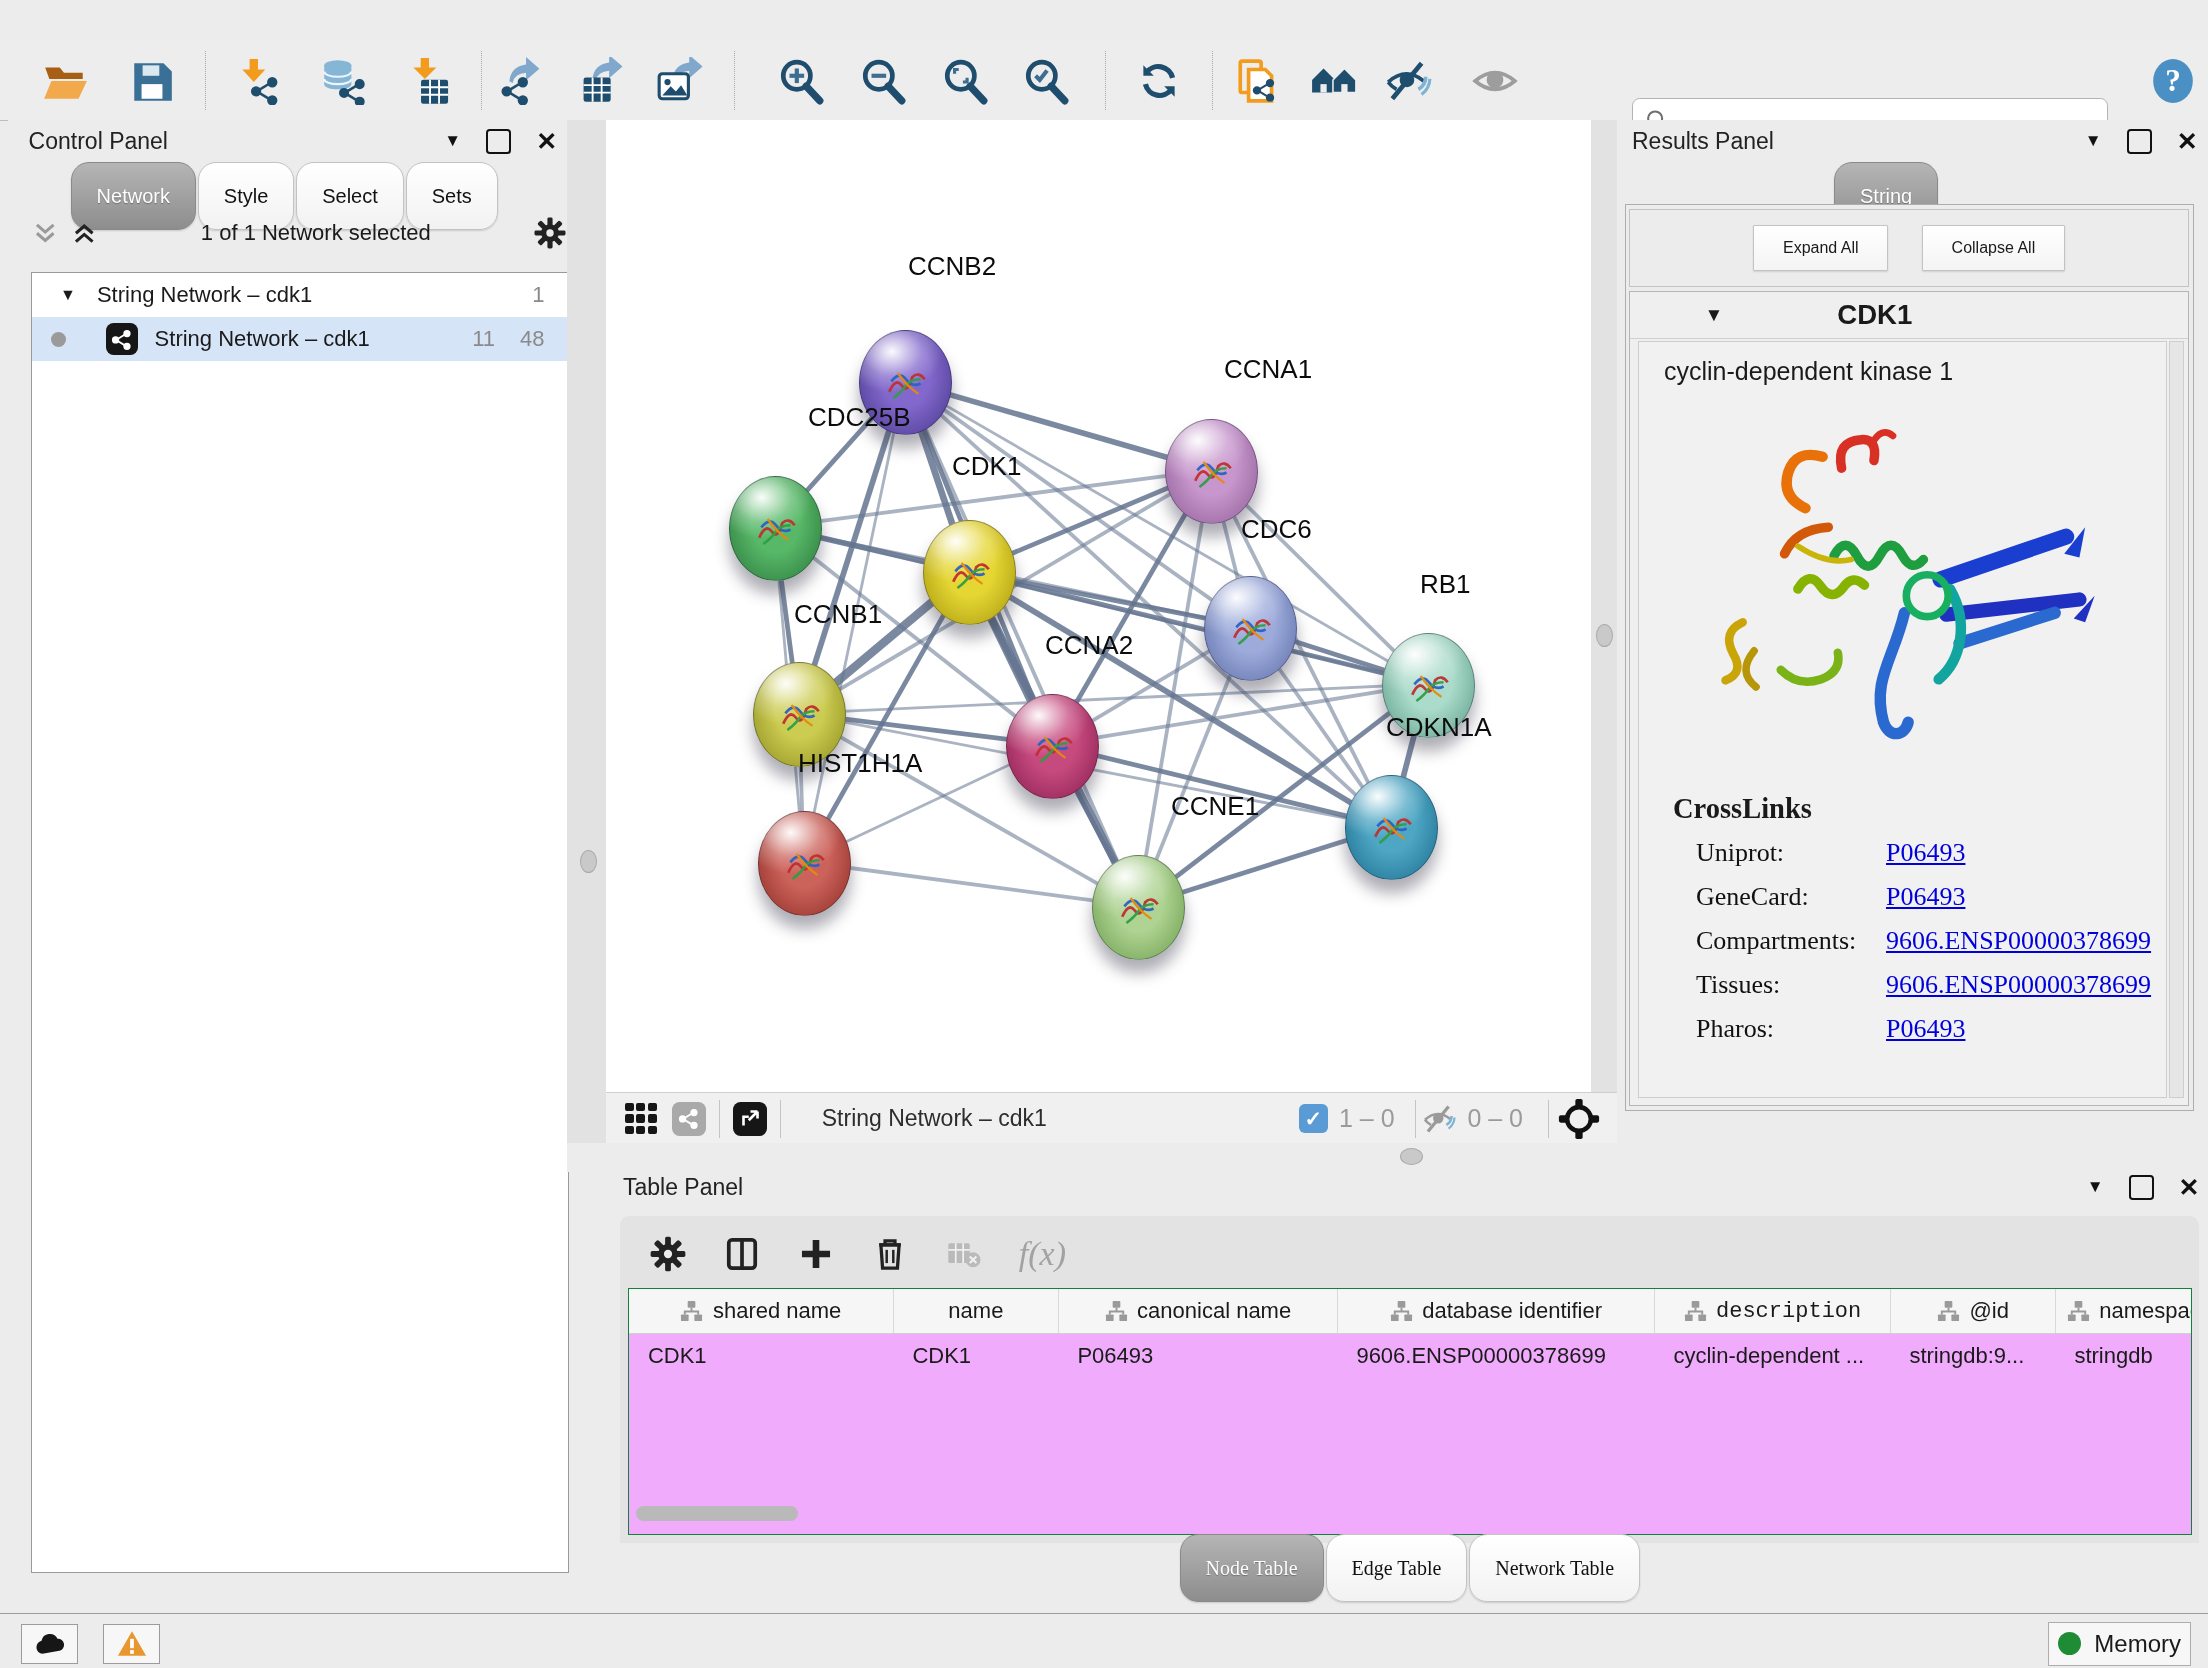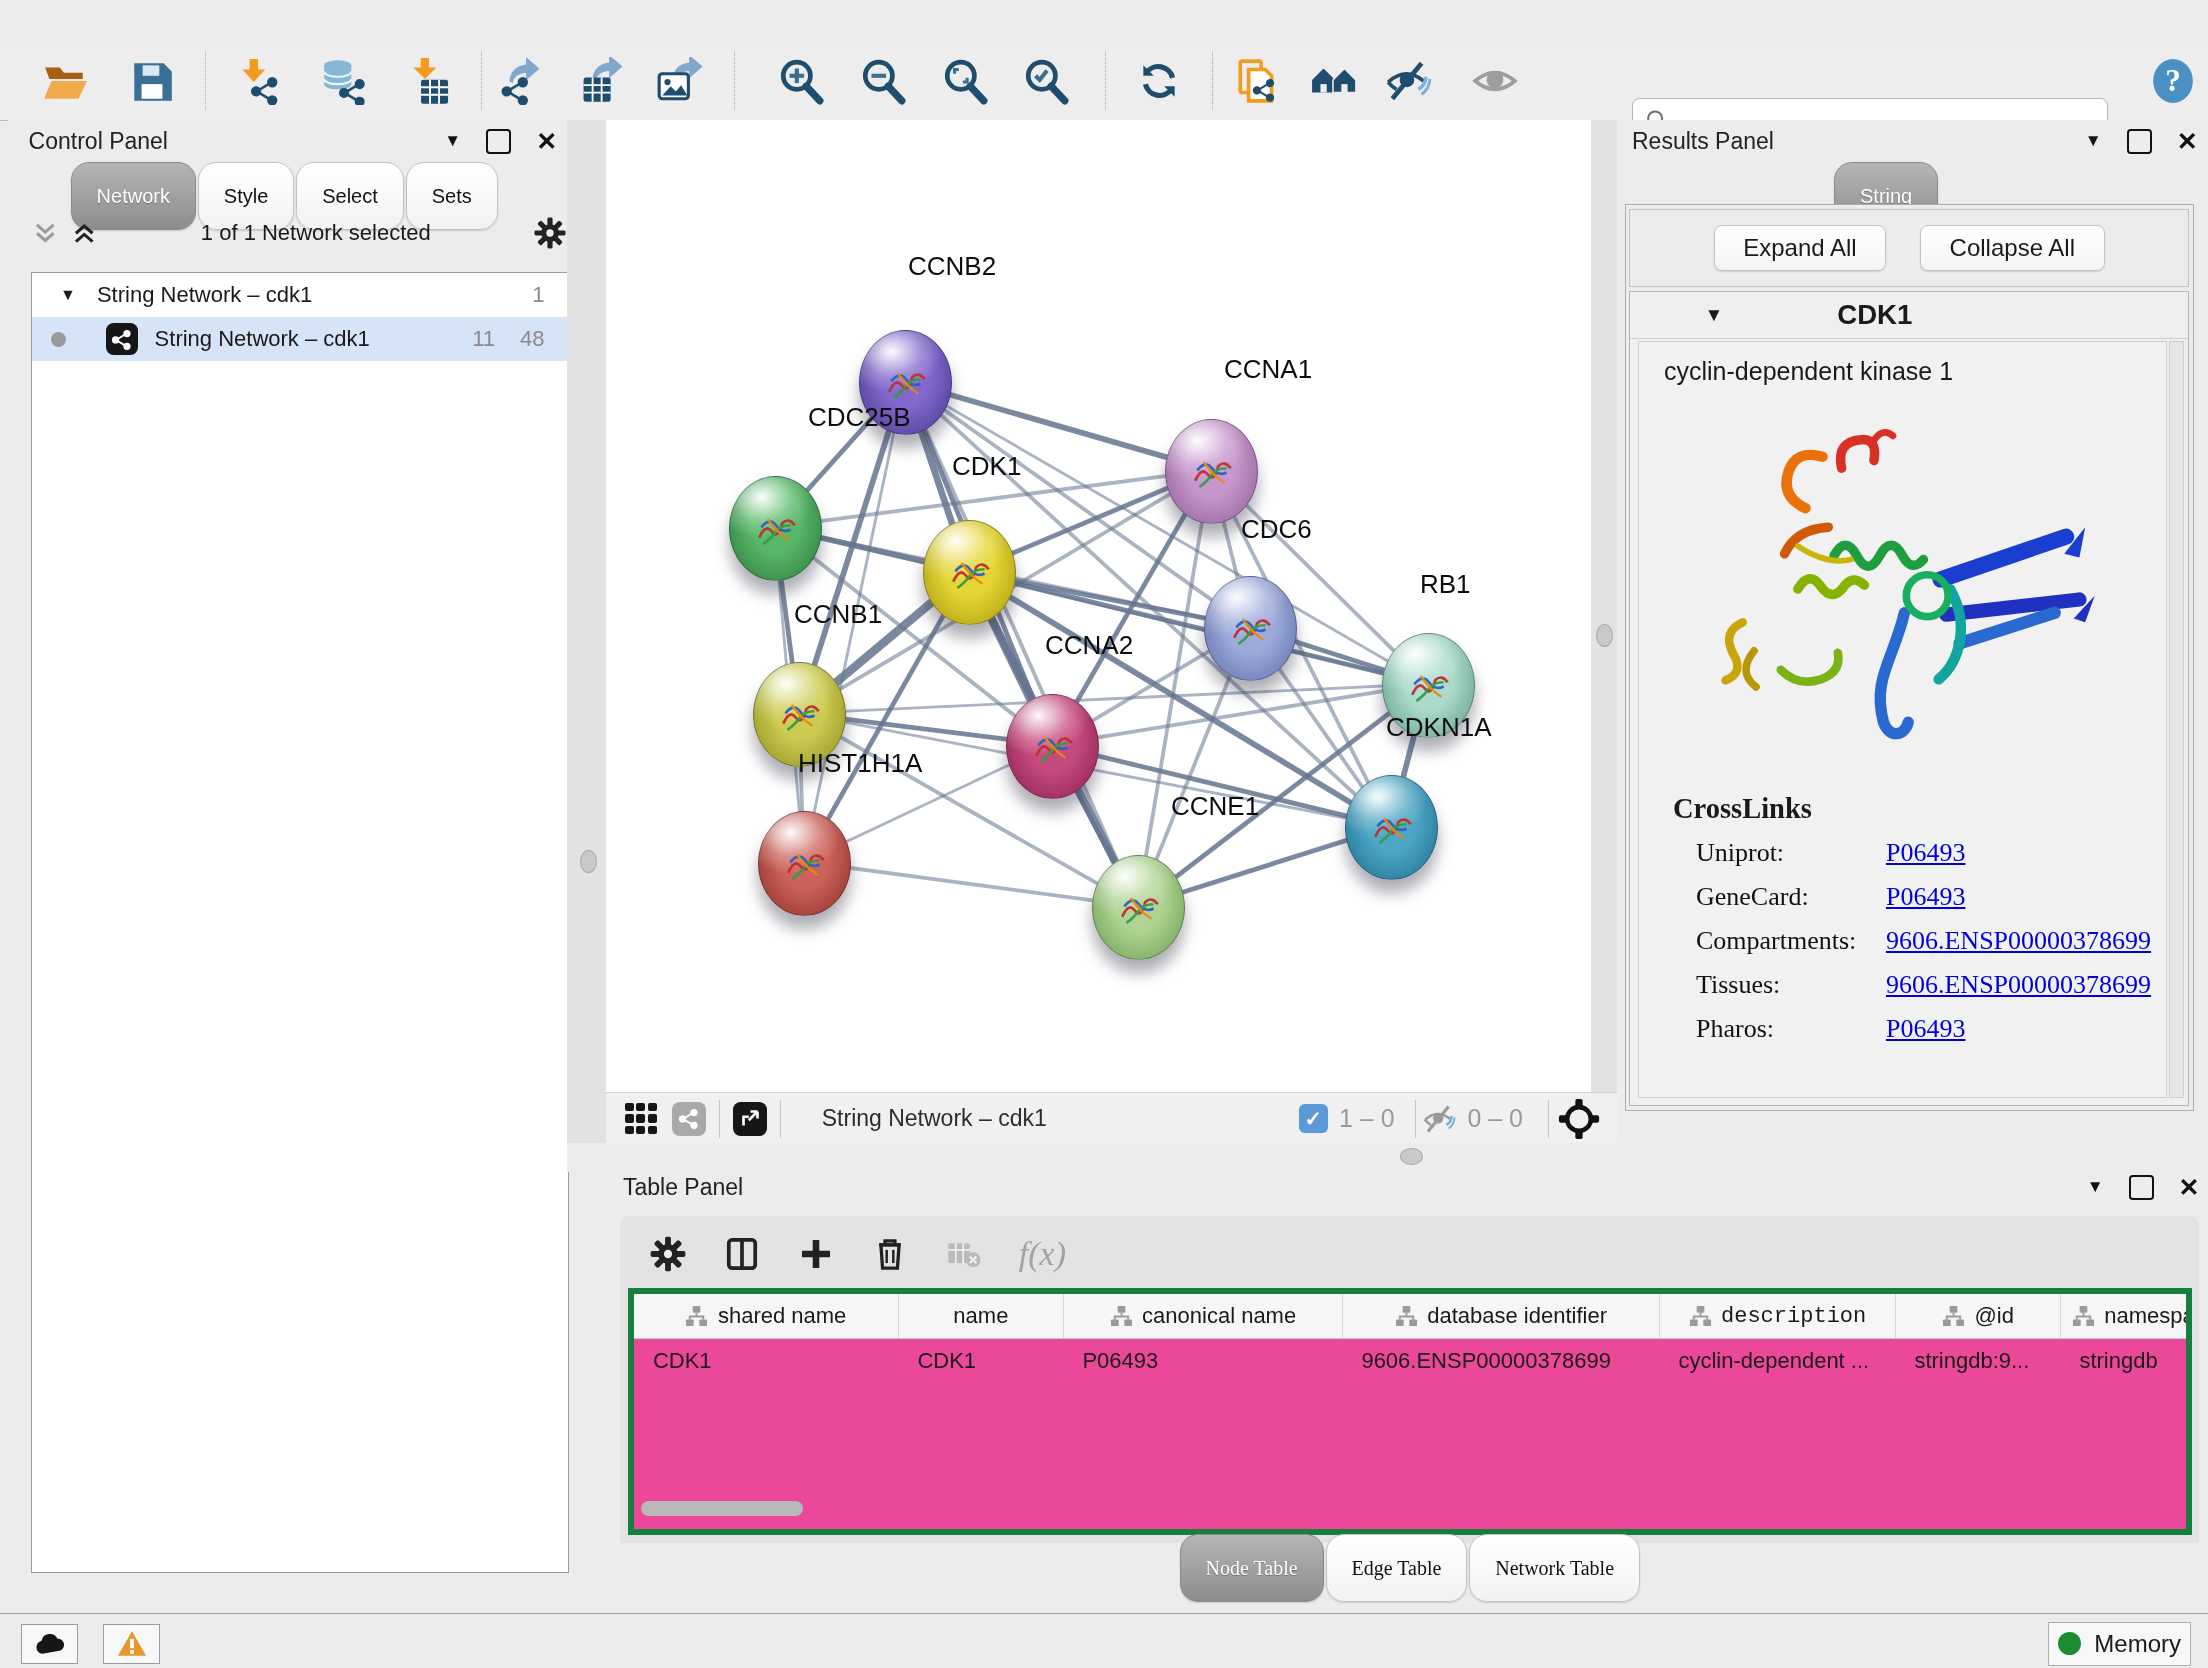--- a/index.html
+++ b/index.html
@@ -52,41 +52,41 @@
   .share-gray svg{width:21px;height:21px;}
   .blackbtn{width:34px;height:34px;border-radius:7.6px;background:#161616;display:flex;align-items:center;justify-content:center;}
   .cf-title{font-size:23px;color:#2d2d2d;margin-left:27px;flex:0 0 auto;}
   .cf-right{margin-left:auto;display:flex;align-items:center;}
   .checkbox{width:28.5px;height:28.5px;border-radius:5.7px;background:#5b9bd5;color:#fff;font-size:21px;display:flex;align-items:center;justify-content:center;font-weight:bold;}
   .cf-num{font-size:25px;color:#9a9a9a;margin:0 15px 0 11.4px;}
   
   .rpanel{position:absolute;left:1617px;top:120px;width:592px;height:1023px;background:#ececec;}
   .rp-box{position:absolute;left:7.6px;top:84px;width:567px;height:905px;border:1px solid #adadad;background:#ececec;}
   .rp-strip{position:absolute;left:3.8px;top:3.8px;right:3.8px;height:76px;border:1px solid #c2c2c2;background:#ececec;display:flex;align-items:center;justify-content:center;gap:34px;}
-  .btn{height:44px;background:linear-gradient(#ffffff,#f4f4f4);border:1px solid #c3c3c3;border-radius:8px;font-size:24px;display:flex;align-items:center;justify-content:center;padding:0 28.5px;box-shadow:0 1px 1.9px rgba(0,0,0,.12);}
+  .btn{height:44px;background:linear-gradient(#ffffff,#f4f4f4);border:1px solid #c3c3c3;border-radius:1px;font-size:16px;display:flex;align-items:center;justify-content:center;padding:0 28.5px;box-shadow:0 1px 1.9px rgba(0,0,0,.12);}
   .rp-section{position:absolute;left:3.8px;top:86px;right:3.8px;bottom:3.8px;border:1px solid #b5b5b5;background:#eFeFeF;}
   .rp-sec-head{height:46px;display:flex;align-items:center;border-bottom:1px solid #cfcfcf;}
   .rp-sec-head .tri{margin-left:74px;font-size:19px;}
   .rp-sec-head .pname{font-size:27.6px;font-weight:bold;margin-left:114px;}
   .rp-inner{position:absolute;left:7.6px;top:49px;right:21px;bottom:7.6px;background:#f1f1f1;border:1px solid #cdcdcd;overflow:hidden;}
   .rp-desc{font-size:25px;margin:15px 0 0 25px;}
   .rp-scroll{position:absolute;right:3.8px;top:49px;bottom:7.6px;width:13.3px;background:#e6e6e6;border:1px solid #cecece;}
   .xl-head{font-family:"Liberation Serif",serif;font-weight:bold;font-size:28.5px;margin:28.5px 0 5.7px 34px;}
   .xl-row{display:flex;font-family:"Liberation Serif",serif;font-size:26px;height:44px;align-items:center;}
   .xl-label{width:190px;margin-left:57px;color:#111;}
   .xl-value{color:#0000dd;text-decoration:underline;}
   
   .hsplit{position:absolute;left:567px;top:1143px;width:1642px;height:28.5px;background:#ececec;}
   .tpanel{position:absolute;left:606px;top:1172px;width:1603px;height:441px;background:#ececec;}
   .tp-head{position:absolute;left:17px;top:1.9px;right:9.5px;display:flex;align-items:center;}
   .tp-box{position:absolute;left:14.3px;top:44px;width:1579px;height:327px;background:#e3e3e3;border-radius:9.5px 9.5px 0 0;}
   .tp-toolbar{position:absolute;left:28.5px;top:11.4px;height:53px;display:flex;align-items:center;gap:36px;}
   .tp-toolbar svg{width:38px;height:38px;}
   .fx{font-family:"Liberation Serif",serif;font-style:italic;font-size:34px;color:#a2a2a2;}
-  .tablewrap{position:absolute;left:7.6px;top:72px;right:7.6px;bottom:7.6px;background:#ec4899;border:6px solid #15803d;overflow:hidden;}
+  .tablewrap{position:absolute;left:7.6px;top:72px;right:7.6px;bottom:7.6px;background:#f0abfc;border:1px solid #15803d;overflow:hidden;}
   table.ntable{border-collapse:collapse;table-layout:fixed;width:1574px;}
   table.ntable th{height:42px;background:#f6f6f6;border-bottom:1px solid #cfcfcf;border-right:1px solid #d9d9d9;font-weight:normal;font-size:22px;white-space:nowrap;overflow:hidden;}
   table.ntable th .hwrap{display:flex;align-items:center;justify-content:center;gap:9.5px;}
   table.ntable td{height:42px;font-size:22px;padding-left:19px;white-space:nowrap;overflow:hidden;}
   .hscroll{position:absolute;left:7.6px;bottom:13.3px;width:162px;height:15px;border-radius:7.6px;background:#b9b9b9;}
   .tp-tabs{position:absolute;left:0;bottom:-59px;width:100%;display:flex;justify-content:center;gap:1.9px;font-family:Liberation Serif, serif;}
   
   .statusbar{position:absolute;left:0;top:1613px;width:100%;height:55px;background:#ececec;border-top:1.9px solid #9c9c9c;}
   .sb-btn{position:absolute;top:9.5px;width:55px;height:38px;background:#f7f7f7;border:1.9px solid #9c9c9c;display:flex;align-items:center;justify-content:center;}
   .mem-btn{position:absolute;right:17px;top:7.6px;width:141px;height:42px;background:#f7f7f7;border:1.9px solid #adadad;display:flex;align-items:center;justify-content:center;gap:13.3px;font-size:24px;}

